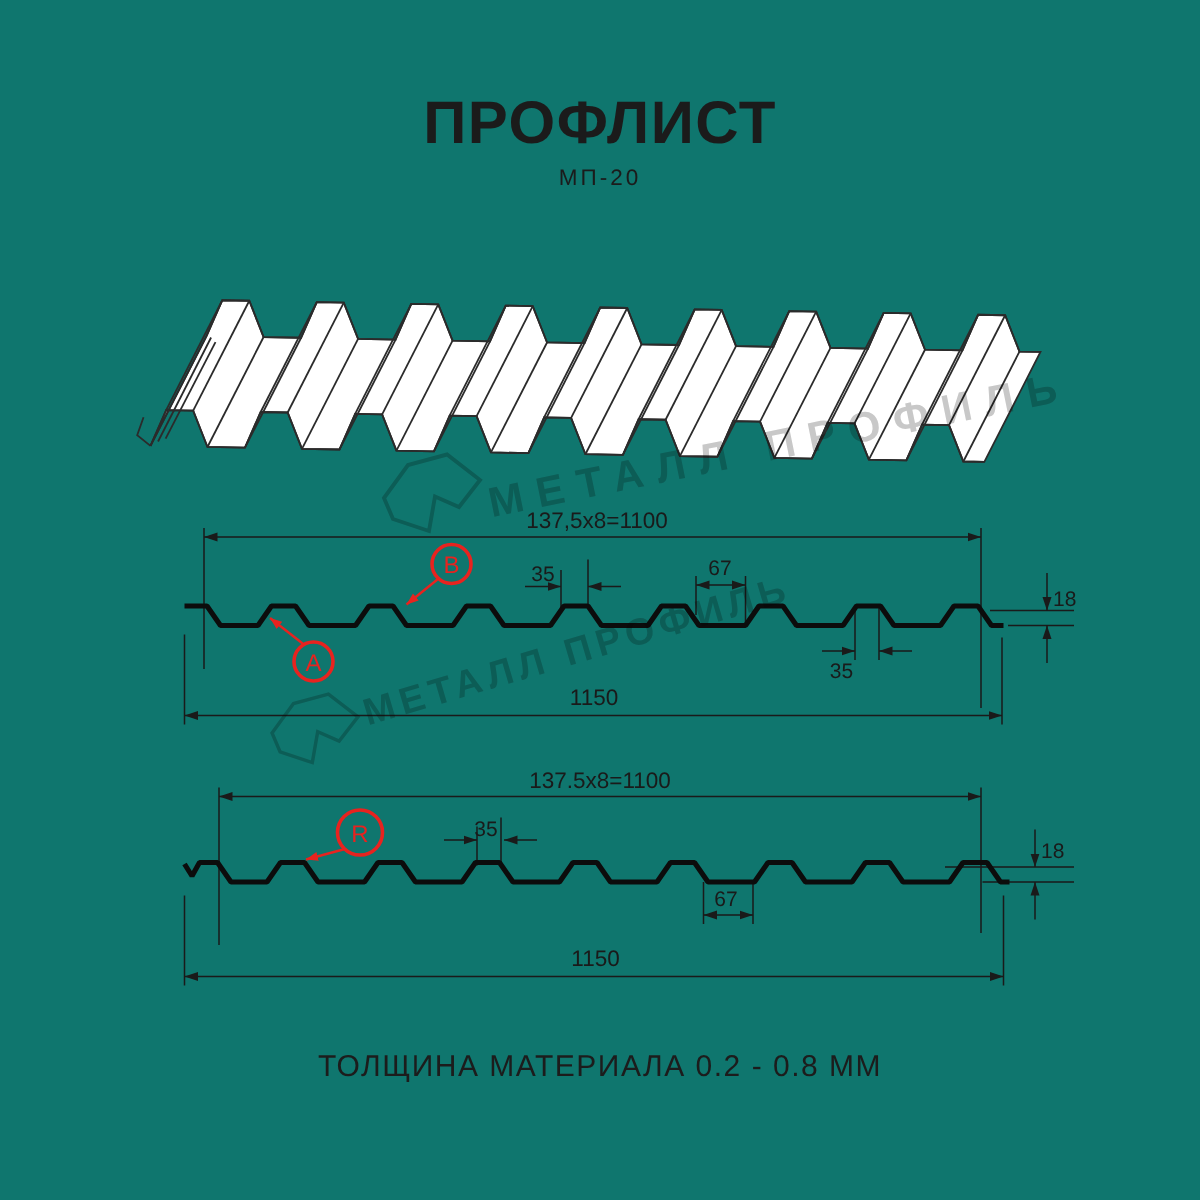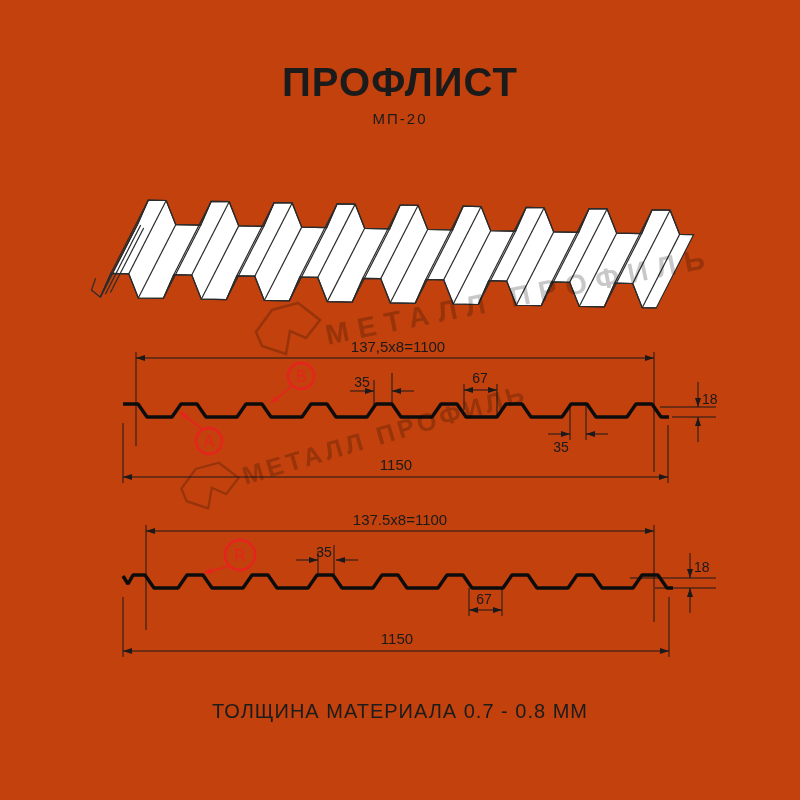--- a/index.html
+++ b/index.html
@@ -1,17 +1,17 @@
 <!DOCTYPE html>
 <html><head>
 <meta charset="utf-8">
 <style>
   html,body{margin:0;padding:0;}
   #stage{
-    position:relative;width:800px;height:800px;background:#c2410c;
+    position:relative;width:800px;height:800px;background:#0f766e;
     overflow:hidden;font-family:"Liberation Sans",sans-serif;
   }
   .page-title{
     position:absolute;left:0;top:60px;width:800px;text-align:center;
     font-weight:bold;font-size:40px;letter-spacing:1px;color:#1b1b1b;
   }
   .page-subtitle{
     position:absolute;left:0;top:110px;width:800px;text-align:center;
     font-size:15px;letter-spacing:2px;color:#1b1b1b;
   }
@@ -190,14 +190,14 @@
   <svg class="logo" style="left:250px;top:298px" width="76" height="62" viewBox="0 0 76 62">
     <polygon points="6,34 22,12 48,5 70,22 56,40 40,33 36,56 12,48"></polygon>
   </svg>
   <div class="wm" id="wm1" style="left:326px;top:320px;transform:rotate(-11.5deg);font-size:28px;letter-spacing:9px;">МЕТАЛЛ ПРОФИЛЬ</div>
 
   <svg class="logo" style="left:176px;top:458px" width="68" height="56" viewBox="0 0 76 62">
     <polygon points="6,34 22,12 48,5 70,22 56,40 40,33 36,56 12,48"></polygon>
   </svg>
   <div class="wm" id="wm2" style="left:243px;top:462px;transform:rotate(-16.5deg);font-size:25px;letter-spacing:4px;">МЕТАЛЛ ПРОФИЛЬ</div>
 
-  <div class="footer-note">ТОЛЩИНА МАТЕРИАЛА 0.7 - 0.8 ММ</div>
+  <div class="footer-note">ТОЛЩИНА МАТЕРИАЛА 0.2 - 0.8 ММ</div>
 </div>
 
 </body></html>

